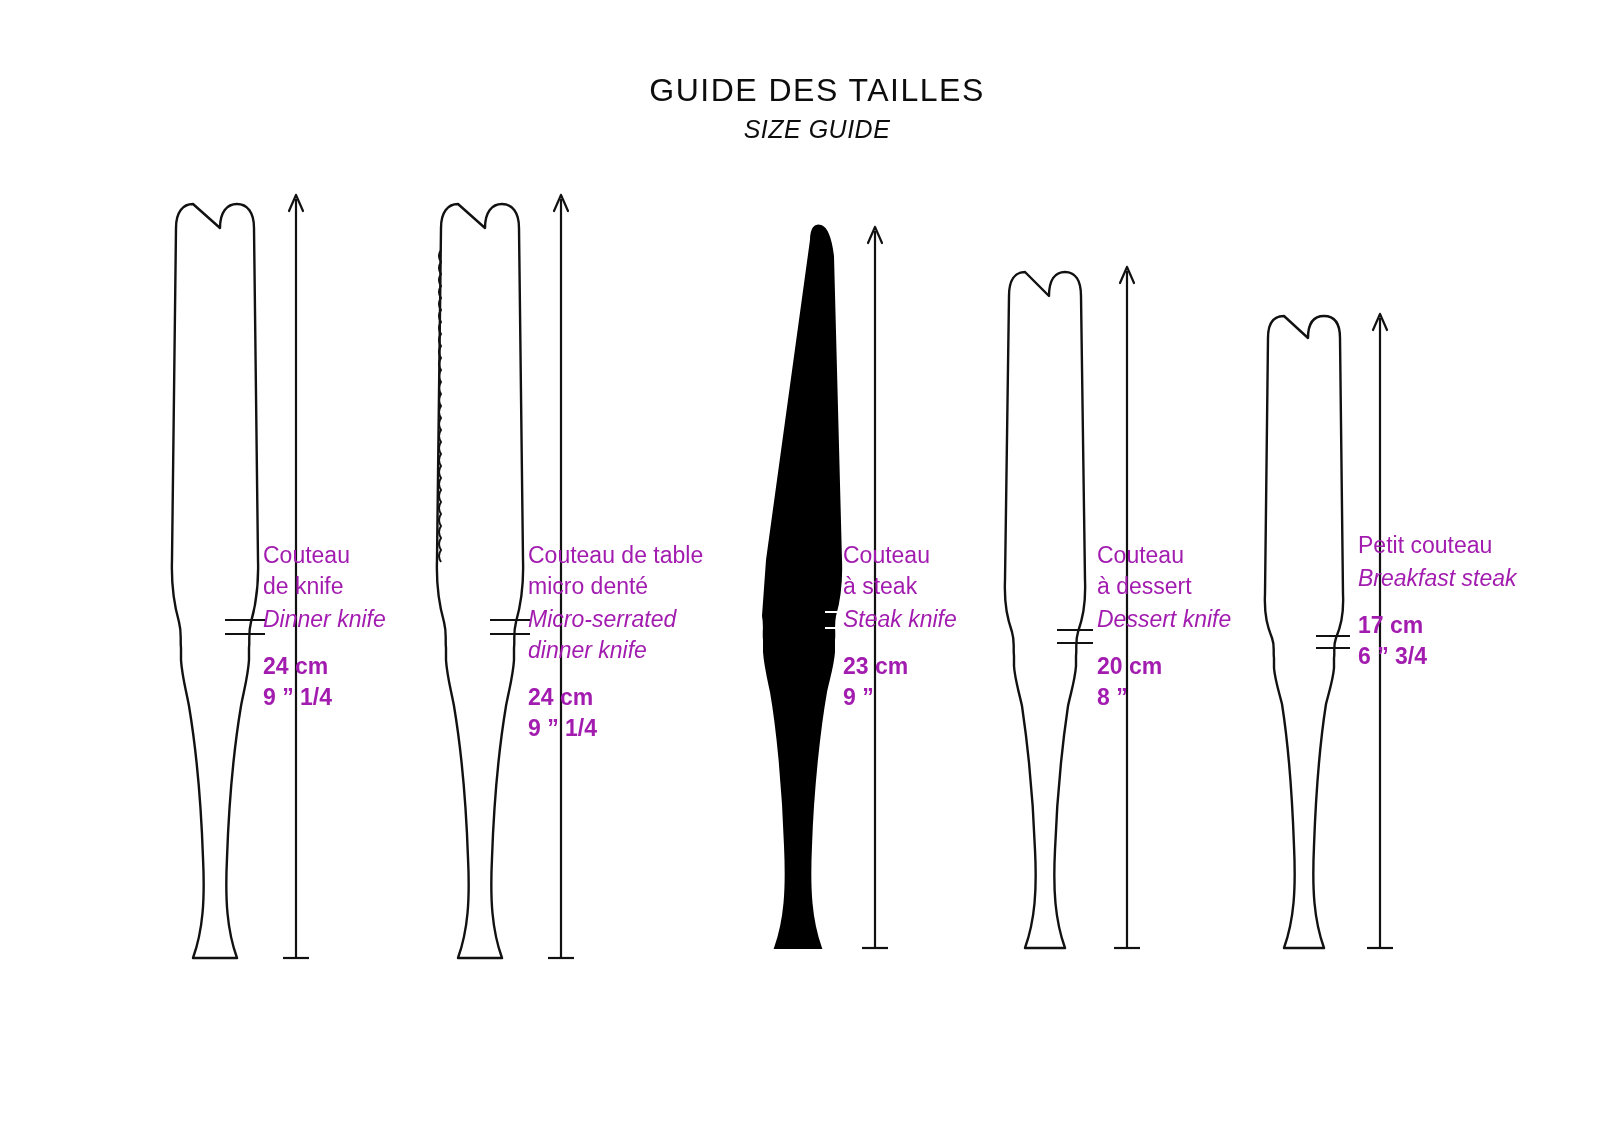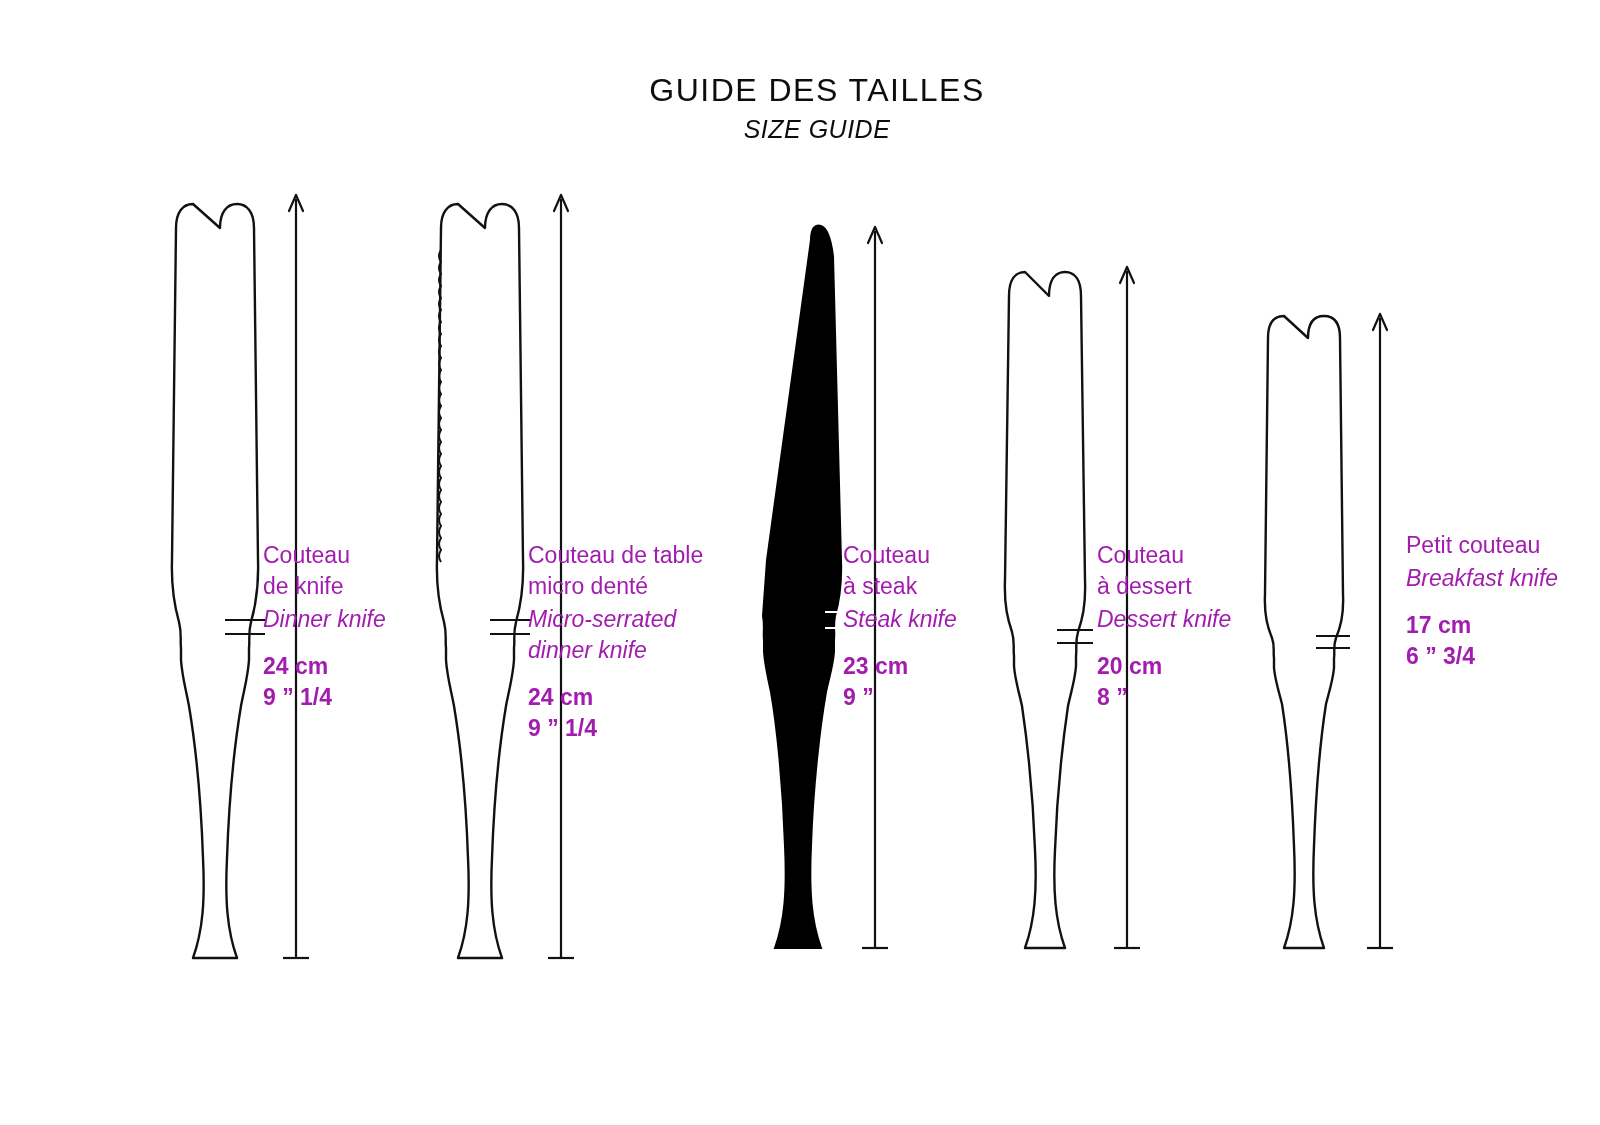--- a/index.html
+++ b/index.html
@@ -287,26 +287,26 @@
                L12 338
                C12 322, 18 316, 28 316 Z" transform="translate(24,0)" fill="#ffffff" stroke="#111111" stroke-width="2.4" stroke-linejoin="round"></path>
       <path d="M60 636 L94 636" transform="translate(24,0)" fill="none" stroke="#111111" stroke-width="2.2"></path>
       <path d="M60 648 L94 648" transform="translate(24,0)" fill="none" stroke="#111111" stroke-width="2.2"></path>
       <g stroke="#111111" stroke-width="2.2" fill="none">
         <line x1="148" y1="318" x2="148" y2="948"></line>
         <path d="M148 314 L141 330 M148 314 L155 330" stroke-linecap="round"></path>
         <line x1="135" y1="948" x2="161" y2="948"></line>
       </g>
     </svg>
-    <div class="labels" style="left:126px; top:530px;margin-left:48px;">
+    <div class="labels" style="left:126px; top:530px;">
       <div class="fr">
           <span class="line">Petit couteau</span>
         </div>
       <div class="en">
-          <span class="line">Breakfast knife</span>
+          <span class="line">Breakfast steak</span>
         </div>
       <div class="dims">
           <span class="line">17 cm</span>
           <span class="line">6 ” 3/4</span>
         </div>
     </div>
   </div>
 
 </div>
 

